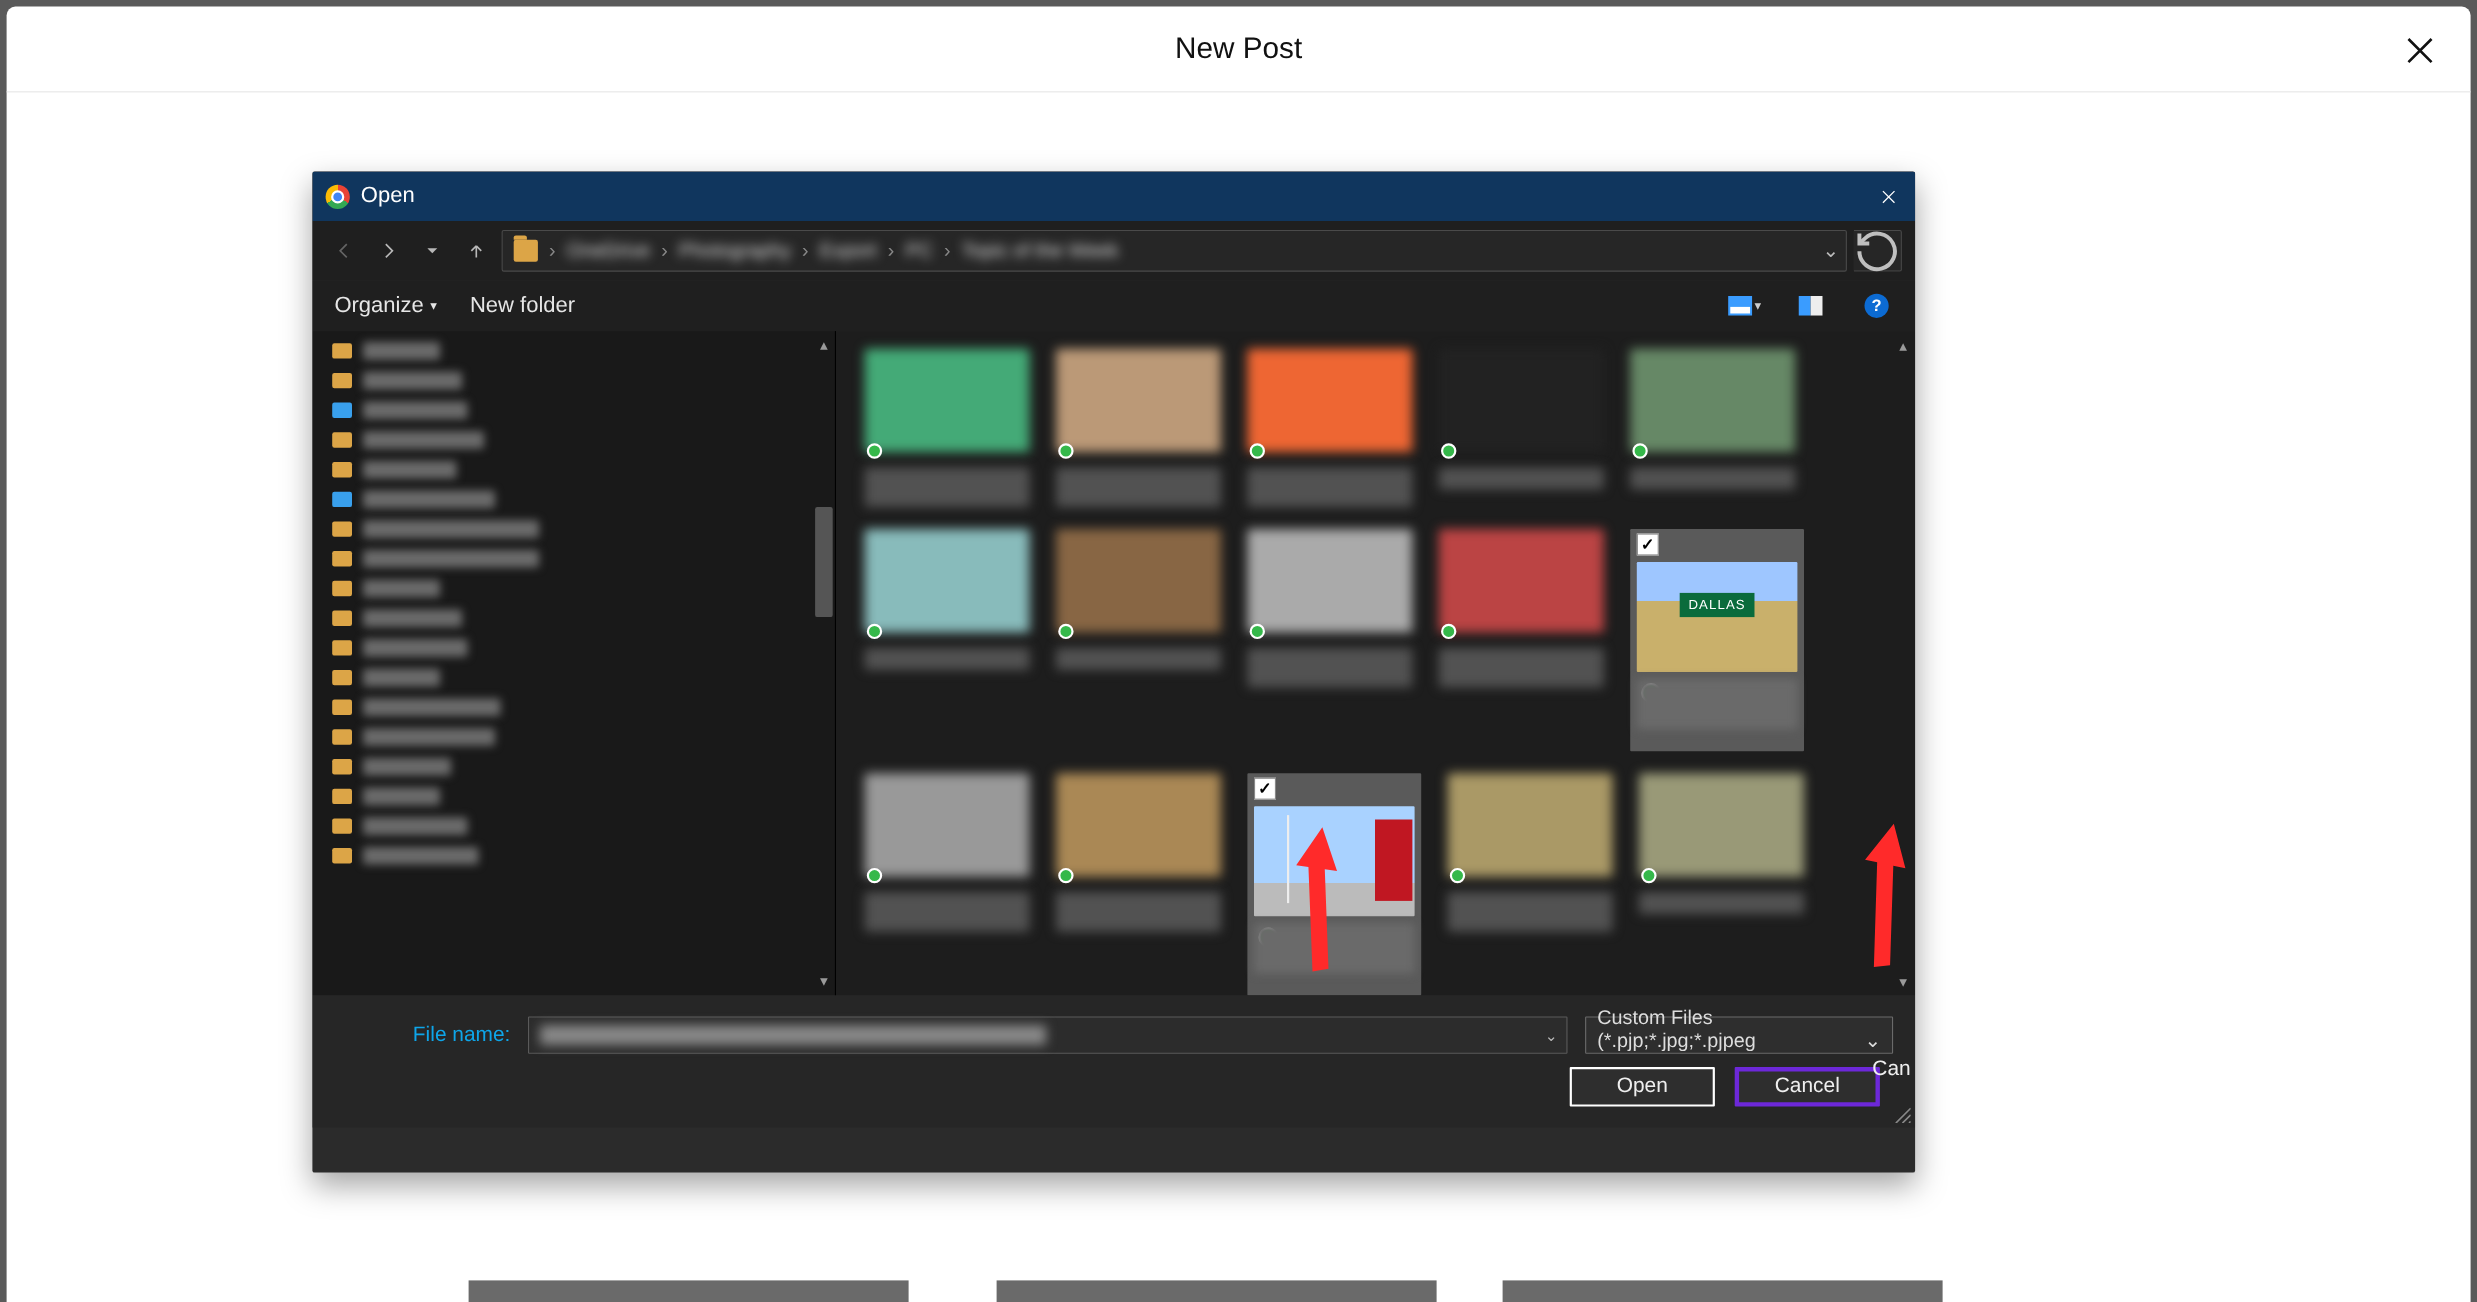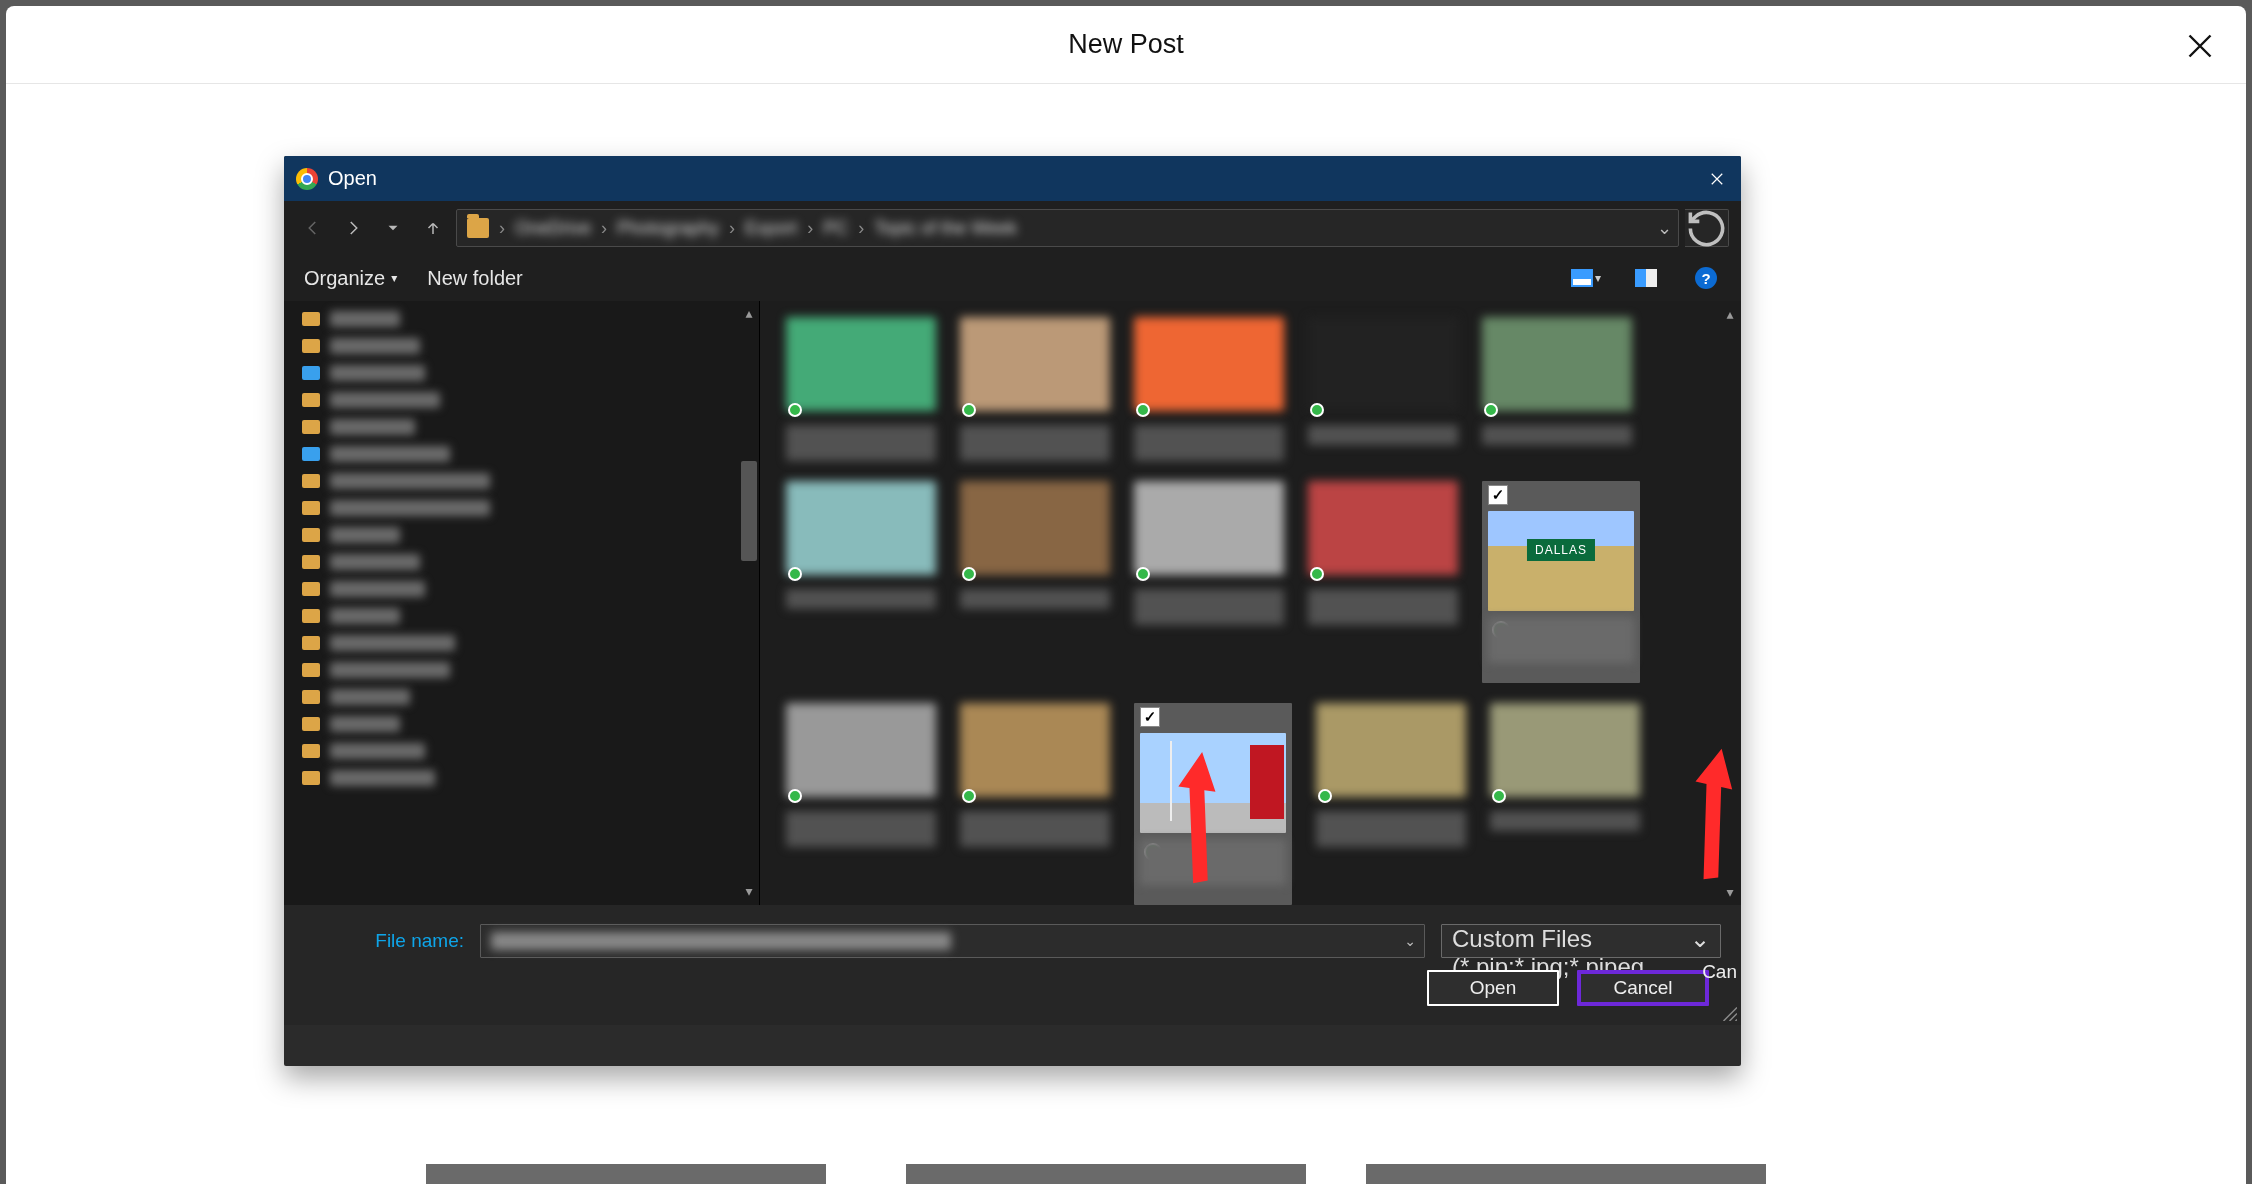--- a/index.html
+++ b/index.html
@@ -158,21 +158,21 @@
 }
 .fn-row{display:flex;align-items:center;gap:16px}
 .fn-label{color:#0ea5e9;font-size:19px;width:120px;text-align:right}
 .fn-input{
   flex:1;height:34px;border:1px solid #5a5a5a;background:#2c2c2c;border-radius:1px;position:relative;
 }
 .fn-input .blurval{position:absolute;left:10px;top:7px;height:18px;width:460px;background:#888;filter:blur(5px);border-radius:2px}
 .fn-input .dd{position:absolute;right:8px;top:8px;color:#bbb;font-size:14px}
 .filetype{
   width:280px;height:34px;border:1px solid #6a6a6a;background:#2e2e2e;border-radius:1px;
-  display:flex;align-items:flex-start;padding:0 10px;color:#ddd;font-size:24px;justify-content:space-between;
+  display:flex;align-items:flex-end;padding:0 10px;color:#ddd;font-size:18px;justify-content:space-between;
 }
 .btn-row{display:flex;justify-content:flex-end;gap:18px;padding-right:12px}
 .btn{
   width:132px;height:36px;border:4px solid #6d28d9;background:#2e2e2e;color:#eee;font-size:19px;
   display:flex;align-items:center;justify-content:center;cursor:pointer;border-radius:1px;
 }
 .btn.primary{border:2px solid #fff}
 .cutoff{position:absolute;right:4px;bottom:42px;color:#eee;font-size:19px}
 .resize-grip{position:absolute;right:4px;bottom:4px;width:18px;height:18px;color:#888}
 

